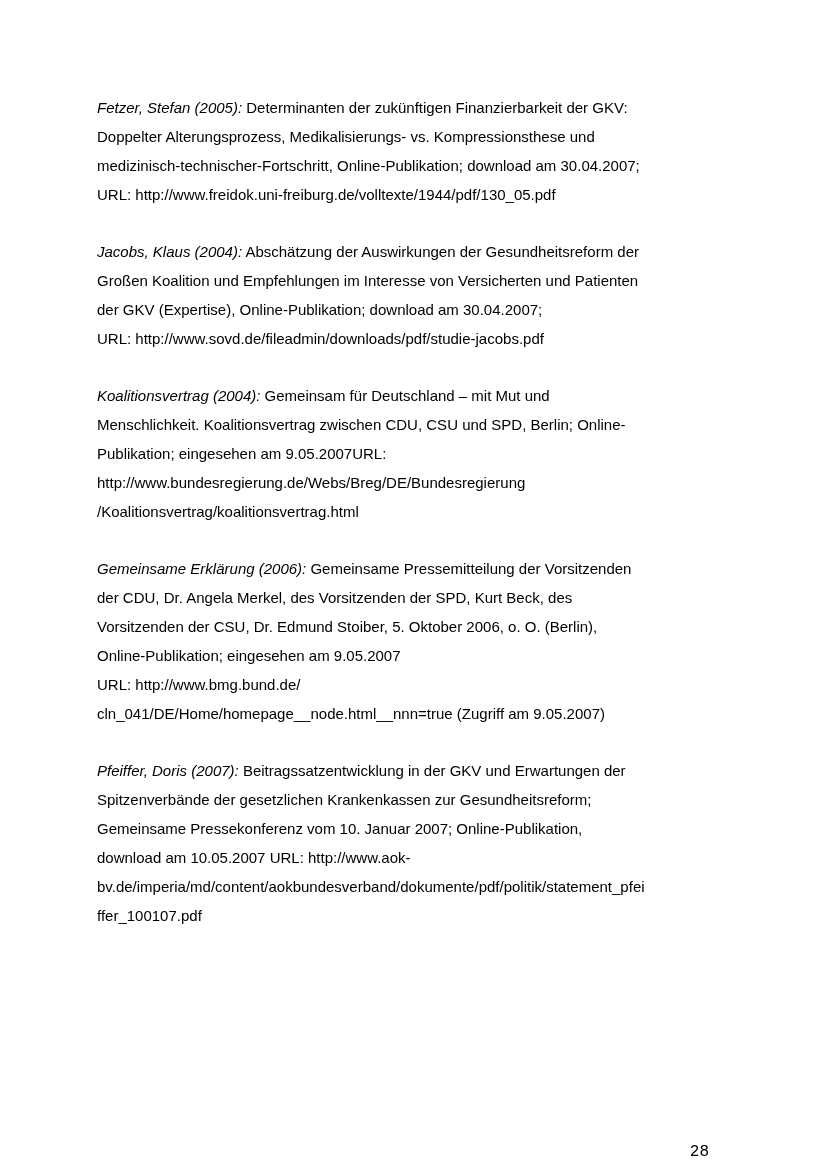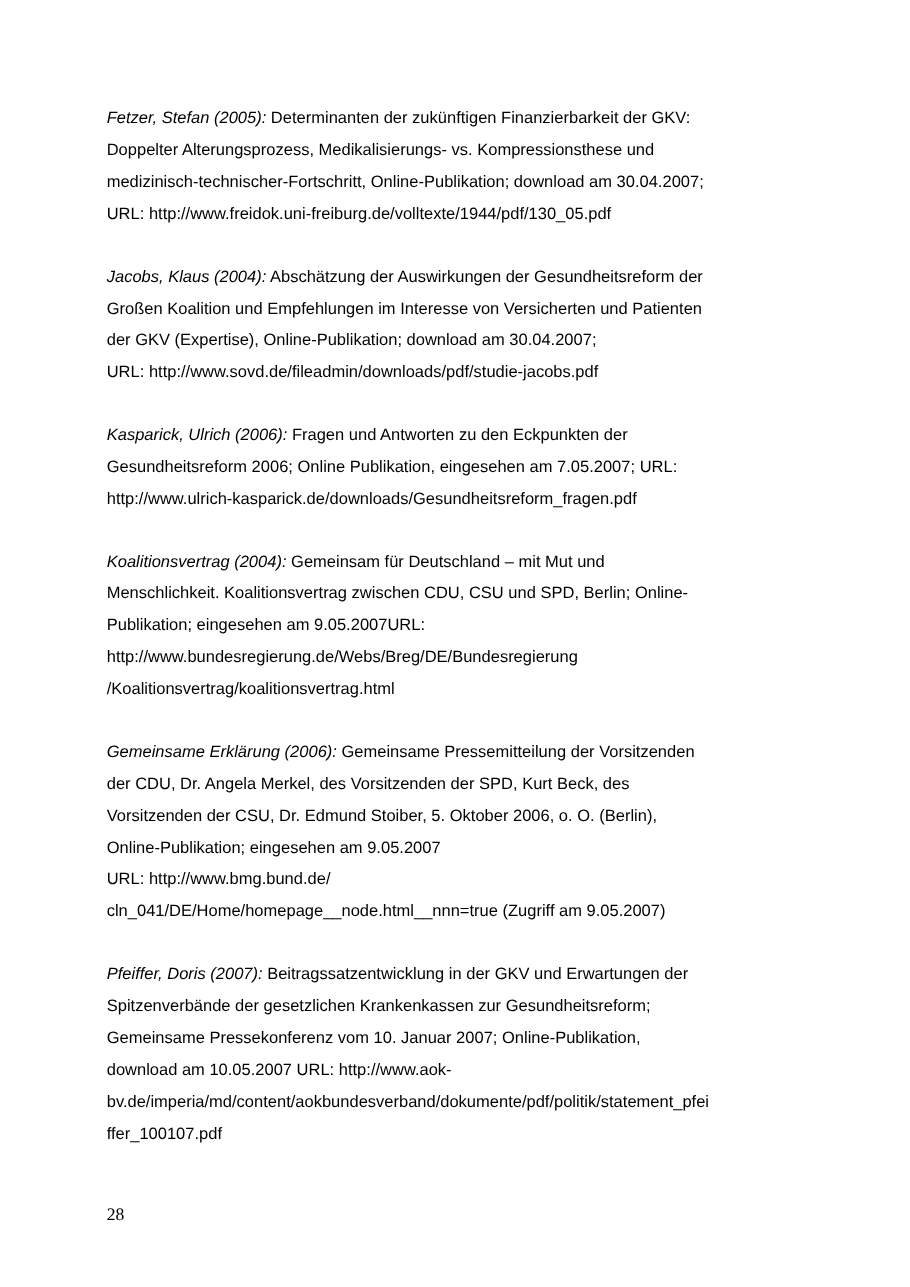--- a/index.html
+++ b/index.html
@@ -24,39 +24,38 @@
   }
   .reference {
     margin: 0 0 28px 0;
   }
   .reference i {
     font-style: italic;
   }
   .page-footer {
     position: absolute;
     left: 97px;
-    top: 1095px;
+    top: 1142px;
     width: 612px;
-    text-align: left;
-    font-family: Liberation Serif, serif;
+    text-align: right;
+    font-family: Liberation Mono, monospace;
     font-size: 16px;
     line-height: 20px;
   }
 </style>
 </head>
 <body>
 
 <div class="page">
 
   <main class="references">
   <p class="reference"><i>Fetzer, Stefan (2005):</i><span> Determinanten der zukünftigen Finanzierbarkeit der GKV:<br>Doppelter Alterungsprozess, Medikalisierungs- vs. Kompressionsthese und<br>medizinisch-technischer-Fortschritt, Online-Publikation; download am 30.04.2007;<br>URL: http://www.freidok.uni-freiburg.de/volltexte/1944/pdf/130_05.pdf</span></p>
 
   <p class="reference"><i>Jacobs, Klaus (2004):</i><span> Abschätzung der Auswirkungen der Gesundheitsreform der<br>Großen Koalition und Empfehlungen im Interesse von Versicherten und Patienten<br>der GKV (Expertise), Online-Publikation; download am 30.04.2007;<br>URL: http://www.sovd.de/fileadmin/downloads/pdf/studie-jacobs.pdf</span></p>
 
-  <p class="reference"><i>Kasparick, Ulrich (2006):</i><span> Fragen und Antworten zu den Eckpunkten der<br>Gesundheitsreform 2006; Online Publikation, eingesehen am 7.05.2007; URL:<br>http://www.ulrich-kasparick.de/downloads/Gesundheitsreform_fragen.pdf</span></p>
 
   <p class="reference"><i>Koalitionsvertrag (2004):</i><span> Gemeinsam für Deutschland – mit Mut und<br>Menschlichkeit. Koalitionsvertrag zwischen CDU, CSU und SPD, Berlin; Online-<br>Publikation; eingesehen am 9.05.2007URL:<br>http://www.bundesregierung.de/Webs/Breg/DE/Bundesregierung<br>/Koalitionsvertrag/koalitionsvertrag.html</span></p>
 
   <p class="reference"><i>Gemeinsame Erklärung (2006):</i><span> Gemeinsame Pressemitteilung der Vorsitzenden<br>der CDU, Dr. Angela Merkel, des Vorsitzenden der SPD, Kurt Beck, des<br>Vorsitzenden der CSU, Dr. Edmund Stoiber, 5. Oktober 2006, o. O. (Berlin),<br>Online-Publikation; eingesehen am 9.05.2007<br>URL: http://www.bmg.bund.de/<br>cln_041/DE/Home/homepage__node.html__nnn=true (Zugriff am 9.05.2007)</span></p>
 
   <p class="reference"><i>Pfeiffer, Doris (2007):</i><span> Beitragssatzentwicklung in der GKV und Erwartungen der<br>Spitzenverbände der gesetzlichen Krankenkassen zur Gesundheitsreform;<br>Gemeinsame Pressekonferenz vom 10. Januar 2007; Online-Publikation,<br>download am 10.05.2007 URL: http://www.aok-<br>bv.de/imperia/md/content/aokbundesverband/dokumente/pdf/politik/statement_pfei<br>ffer_100107.pdf</span></p>
 </main>
 
   <footer class="page-footer">
     <span>28</span>

